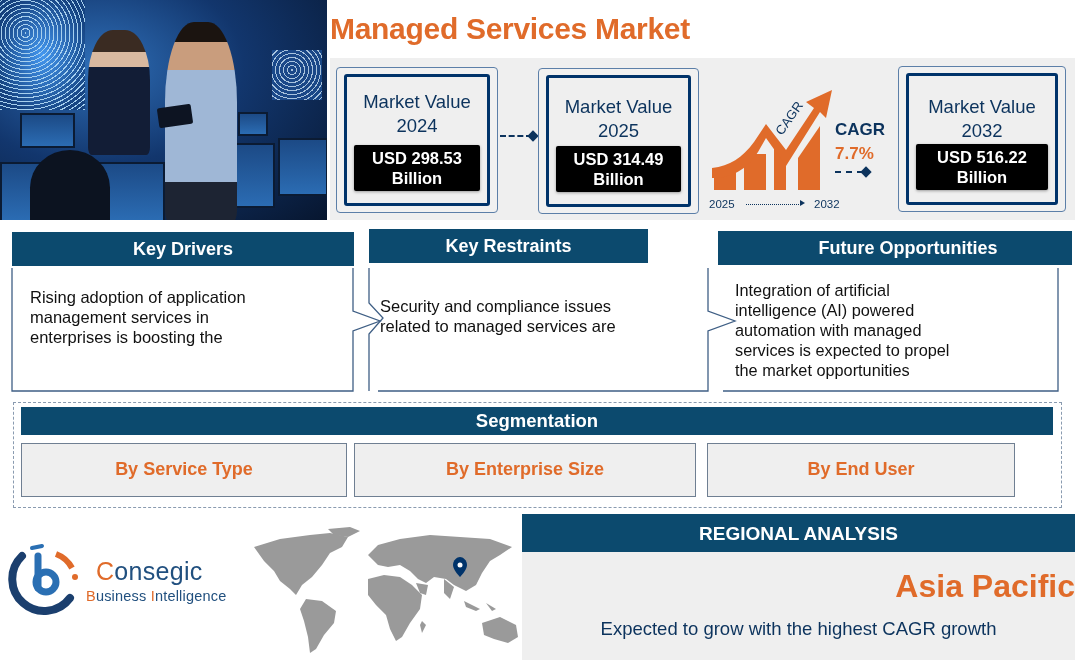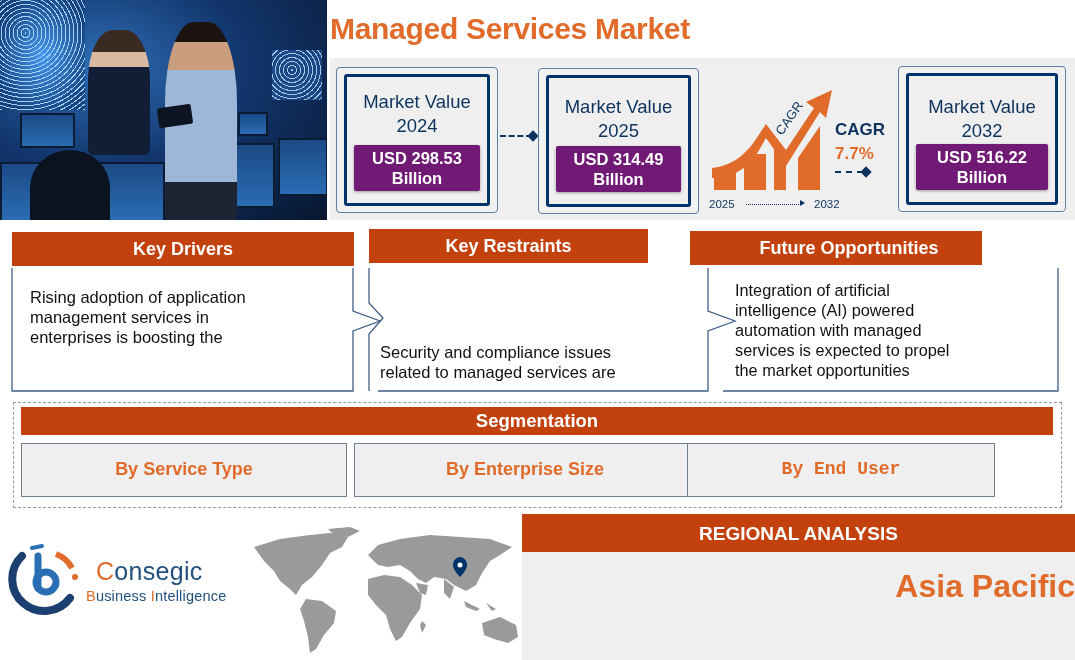--- a/index.html
+++ b/index.html
@@ -1,19 +1,19 @@
 <!DOCTYPE html>
 <html><head>
 <meta charset="utf-8">
 <style>
   * { box-sizing: border-box; margin: 0; padding: 0; }
   html, body { width: 1075px; height: 660px; background: #ffffff; overflow: hidden; }
   body { position: relative; font-family: "Liberation Sans", "DejaVu Sans", sans-serif; color: #1a1a1a; }
 
-  .navy { background: #c2410c; }
+  .navy { background: #0c4a6e; }
   .abs { position: absolute; }
 
   
   #hero-photo {
     left: 0; top: 0; width: 327px; height: 220px; overflow: hidden;
     background: radial-gradient(ellipse at 30% 30%, #2f6fb8 0%, #12366d 45%, #07162f 100%);
   }
   #hero-photo .wall { position: absolute; left: 0; top: 0; width: 85px; height: 110px;
     background: repeating-radial-gradient(circle at 30% 30%, #bfe6ff 0 1px, transparent 1px 4px), radial-gradient(ellipse, #4aa3ff 0%, #14417f 80%); opacity: .85; }
   #hero-photo .wall2 { position: absolute; left: 272px; top: 50px; width: 50px; height: 50px;
@@ -22,21 +22,21 @@
   #hero-photo .person { position: absolute; border-radius: 40% 40% 6% 6%; }
 
   
   #title { left: 330px; top: 0; width: 745px; height: 58px; text-align: left;
     font-weight: 700; font-size: 30px; color: #e06b2a; line-height: 58px; letter-spacing: -0.3px; }
   #metrics-band { left: 330px; top: 58px; width: 745px; height: 162px; background: #efefef; }
 
   .mv-outer { position: absolute; border: 1px solid #5c7fa8; border-radius: 4px; background: #f1f1f1; }
   .mv-inner { position: absolute; left: 7px; top: 6px; right: 7px; bottom: 6px; border: 3px solid #00336a; border-radius: 3px; background: #efefef; text-align: center; }
   .mv-label { color: #0c335d; font-size: 18.5px; line-height: 24px; margin-top: 13px; }
-  .mv-value { position: absolute; left: 7px; right: 7px; bottom: 12px; background: #701a75; color: #fff; font-weight: 700;
+  .mv-value { position: absolute; left: 7px; right: 7px; bottom: 12px; background: #000000; color: #fff; font-weight: 700;
     font-size: 16.5px; line-height: 20px; padding: 3px 2px; border-radius: 2px; box-shadow: 0 1px 3px rgba(0,0,0,.35); }
 
   .connector { position: absolute; height: 0; border-top: 2px dashed #0c335d; }
   .diamond { position: absolute; width: 8px; height: 8px; background: #0c335d; transform: rotate(45deg); }
 
   #cagr-label { left: 835px; top: 120px; font-weight: 700; color: #0c335d; font-size: 17px; }
   #cagr-value { left: 835px; top: 144px; font-weight: 700; color: #e06b2a; font-size: 17px; }
   .yr { position: absolute; font-size: 11.5px; color: #0c335d; }
 
   
@@ -151,39 +151,39 @@
 </svg>
 
 <div class="card-head navy" style="left:12px;top:232px;width:342px;">Key Drivers</div>
 <div class="card-body" style="left:30px;top:287px;width:320px;">
   <div>Rising adoption of application</div>
   <div>management services in</div>
   <div>enterprises is boosting the</div>
 </div>
 
 <div class="card-head navy" style="left:369px;top:229px;width:279px;">Key Restraints</div>
-<div class="card-body" style="left:380px;top:296px;width:320px;margin-top:46px;">
+<div class="card-body" style="left:380px;top:296px;width:320px;">
   <div>Security and compliance issues</div>
   <div>related to managed services are</div>
 </div>
 
-<div class="card-head navy" style="left:690px;top:231px;width:292px;padding-left:26px;">Future Opportunities</div>
+<div class="card-head navy" style="left:718px;top:231px;width:354px;padding-left:26px;">Future Opportunities</div>
 <div class="card-body" style="left:735px;top:280px;width:310px;font-size:16.3px;">
   <div>Integration of artificial</div>
   <div>intelligence (AI) powered</div>
   <div>automation with managed</div>
   <div>services is expected to propel</div>
   <div>the market opportunities</div>
 </div>
 
 <div id="seg-frame" class="abs"></div>
 <div id="seg-head" class="abs navy">Segmentation</div>
 <div class="seg-box" style="left:21px;width:326px;">By Service Type</div>
 <div class="seg-box" style="left:354px;width:342px;">By Enterprise Size</div>
-<div class="seg-box" style="left:687px;width:308px;font-family:Liberation Mono, monospace;">By End User</div>
+<div class="seg-box" style="left:707px;width:308px;">By End User</div>
 
 <div id="logo" class="abs">
   <svg class="abs" style="left:0;top:2px;" width="72" height="76" viewBox="0 0 72 76">
     <path d="M14,14 A32,32 0 1,0 62,56" fill="none" stroke="#1b3f6e" stroke-width="8" stroke-linecap="round"></path>
     <path d="M48,12 A30,30 0 0,1 64,26" fill="none" stroke="#e06b2a" stroke-width="6"></path>
     <circle cx="67" cy="35" r="3" fill="#e06b2a"></circle>
     <path d="M30,14 L30,46" stroke="#2a6fb3" stroke-width="7" stroke-linecap="round"></path>
     <circle cx="38" cy="40" r="10" fill="none" stroke="#2a6fb3" stroke-width="7"></circle>
     <path d="M24,6 L34,4" stroke="#2a6fb3" stroke-width="4" stroke-linecap="round"></path>
   </svg>
@@ -214,13 +214,14 @@
   </g>
   <g>
     <path d="M203,40 C203,35 207,32 210,32 C213,32 217,35 217,40 C217,45 210,52 210,52 C210,52 203,45 203,40 Z" fill="#00336a"></path>
     <circle cx="210" cy="40" r="2.5" fill="#ffffff"></circle>
   </g>
 </svg>
 
 <div id="region-head" class="abs navy">REGIONAL ANALYSIS</div>
 <div id="region-body" class="abs">
   <div id="region-name">Asia Pacific</div>
+  <div id="region-desc">Expected to grow with the highest CAGR growth</div>
 </div>
 
 </body></html>

